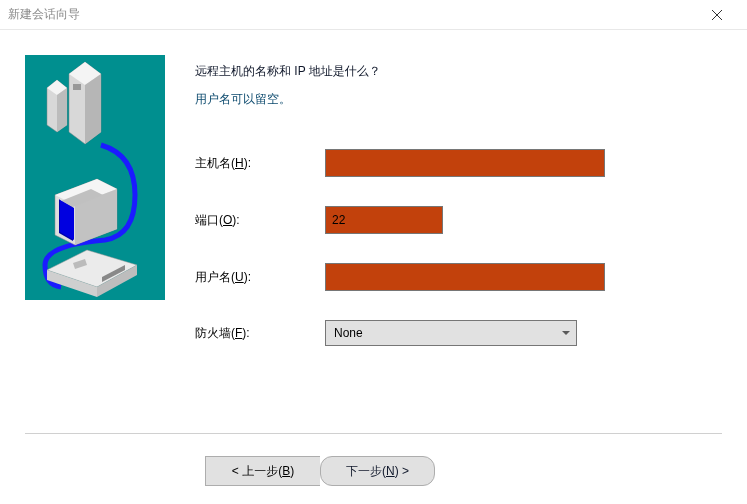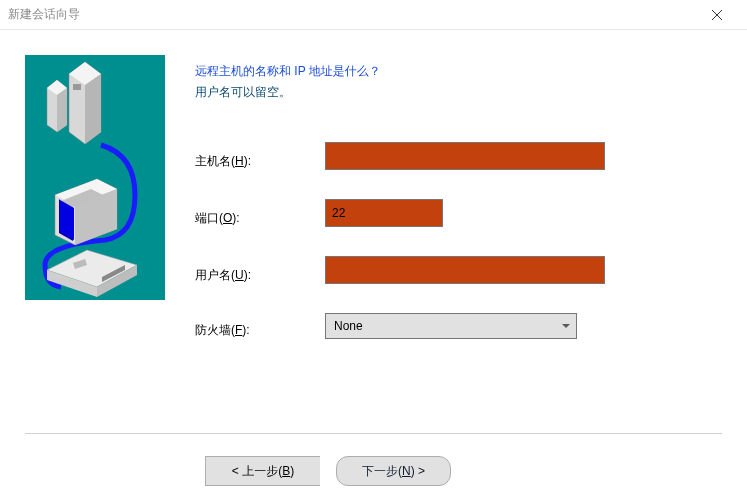--- a/index.html
+++ b/index.html
@@ -51,31 +51,31 @@
       position: relative;
       overflow: hidden;
     }
     .form-area {
       flex: 1;
       padding-left: 30px;
       padding-top: 8px;
     }
     .intro-heading {
       font-size: 12px;
-      color: #1d4ed8;
-      margin-bottom: 4px;
+      color: #0f172a;
+      margin-bottom: 11px;
     }
     .intro-sub {
       font-size: 12px;
       color: #0c4a6e;
       margin-bottom: 41px;
     }
     .form-row {
       display: flex;
-      align-items: flex-end;
+      align-items: center;
       margin-bottom: 16px;
       margin-top: 29px;
     }
     .form-label {
       width: 130px;
       font-size: 12px;
       color: #000;
       flex-shrink: 0;
     }
     .form-input {
@@ -150,21 +150,21 @@
       padding: 0 12px;
       color: #000;
       text-align: center;
     }
     .btn-disabled {
       color: #0f172a;
       border-radius: 12px;
     }
     .btn-group {
       display: flex;
-      gap: 16px;
+      gap: 0;
     }
     .btn-group .btn:first-child {
       border-right: none;
     }
     .button-spacer-mid {
       flex: 1;
     }
     .btn-cancel {
       min-width: 115px;
     }

